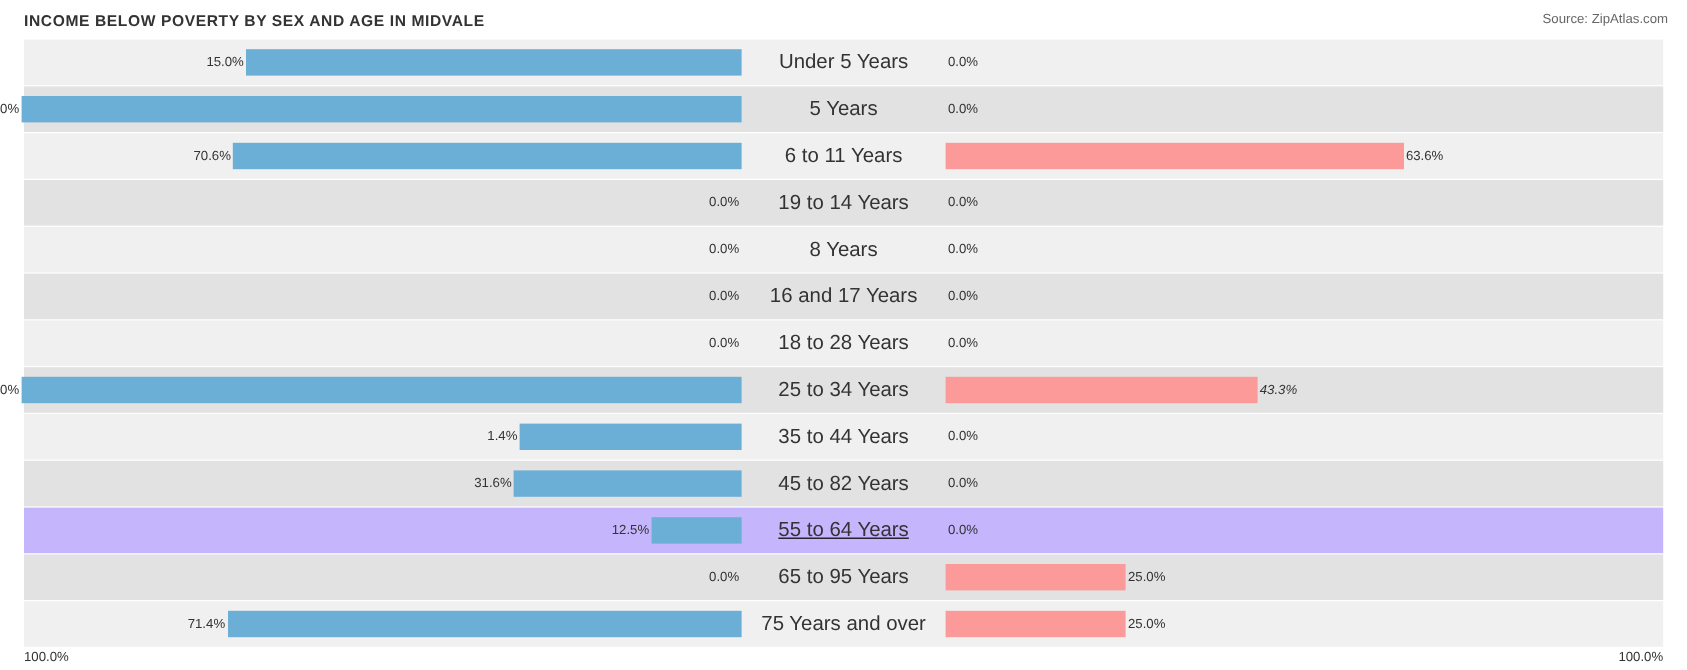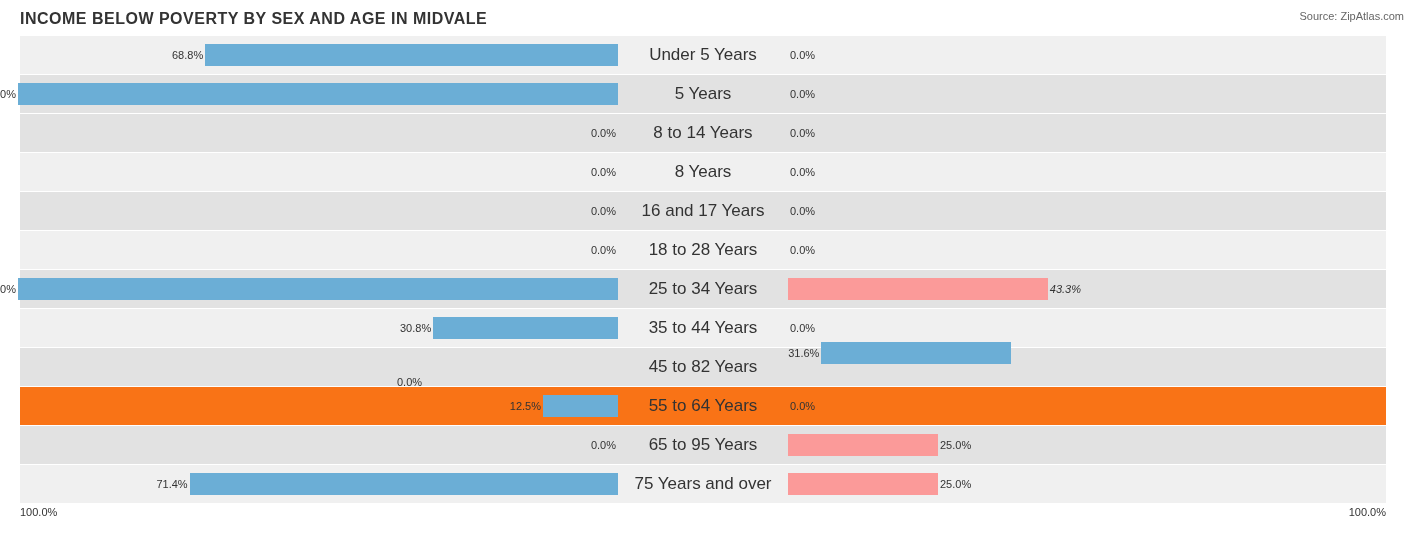--- a/index.html
+++ b/index.html
@@ -10,31 +10,31 @@
       height: 558px;
       overflow: hidden;
     }
     .chart-container {
       width: 1406px;
       height: 558px;
       padding: 10px 20px 30px 20px;
       position: relative;
     }
     .chart-title {
-      font-size: 16px;
+      font-size: 13px;
       font-weight: bold;
       color: #333;
       margin-bottom: 8px;
       text-transform: uppercase;
       letter-spacing: 0.5px;
     }
     .source-text {
       position: absolute;
       top: 10px;
-      right: 2px;
+      right: 16px;
       font-size: 11px;
       color: #666;
     }
     .rows-area {
       width: 100%;
     }
     .bar-row {
       display: flex;
       align-items: center;
       height: 38px;
@@ -114,42 +114,53 @@
 </head>
 <body>
 
 <div class="chart-container">
   <div class="chart-title">INCOME BELOW POVERTY BY SEX AND AGE IN MIDVALE</div>
   <div class="source-text">Source: ZipAtlas.com</div>
   <div class="rows-area" id="rows-area">
       <div class="bar-row" style="background-color: rgb(240, 240, 240);">
         <div class="left-section">
           <div class="male-bar" style="width: 412.8px; right: 2px;"></div>
-          <span class="male-bar-label" style="right: 416.8px; top: 50%; transform: translateY(-50%);">68.8%</span>
+          <span class="male-bar-label" style="right: 416.8px; top: 50%; transform: translateY(-50%);">15.0%</span>
         </div>
         <div class="label-center">Under 5 Years</div>
         <div class="right-section">
           <span class="female-bar-label" style="left: 4px; top: 50%; transform: translateY(-50%);">0.0%</span>
         </div>
       </div>
       <div class="bar-row" style="background-color: rgb(226, 226, 226);">
         <div class="left-section">
           <div class="male-bar" style="width: 600px; right: 2px;"></div>
           <span class="male-bar-label" style="right: 604px; top: 50%; transform: translateY(-50%);">100.0%</span>
         </div>
         <div class="label-center">5 Years</div>
         <div class="right-section">
           <span class="female-bar-label" style="left: 4px; top: 50%; transform: translateY(-50%);">0.0%</span>
         </div>
       </div>
-      <div class="bar-row" style="background-color: rgb(226, 226, 226);">
-        <div class="left-section">
-          <span class="male-bar-label" style="right: 4px; top: 50%; transform: translateY(-50%);">0.0%</span>
-        </div>
-        <div class="label-center">8 to 14 Years</div>
+      <div class="bar-row" style="background-color: rgb(240, 240, 240);">
+        <div class="left-section">
+          <div class="male-bar" style="width: 423.6px; right: 2px;"></div>
+          <span class="male-bar-label" style="right: 427.6px; top: 50%; transform: translateY(-50%);">70.6%</span>
+        </div>
+        <div class="label-center">6 to 11 Years</div>
+        <div class="right-section">
+          <div class="female-bar" style="width: 381.6px; left: 2px;"></div>
+          <span class="female-bar-label" style="left: 385.6px; top: 50%; transform: translateY(-50%);">63.6%</span>
+        </div>
+      </div>
+      <div class="bar-row" style="background-color: rgb(226, 226, 226);">
+        <div class="left-section">
+          <span class="male-bar-label" style="right: 4px; top: 50%; transform: translateY(-50%);">0.0%</span>
+        </div>
+        <div class="label-center">19 to 14 Years</div>
         <div class="right-section">
           <span class="female-bar-label" style="left: 4px; top: 50%; transform: translateY(-50%);">0.0%</span>
         </div>
       </div>
       <div class="bar-row" style="background-color: rgb(240, 240, 240);">
         <div class="left-section">
           <span class="male-bar-label" style="right: 4px; top: 50%; transform: translateY(-50%);">0.0%</span>
         </div>
         <div class="label-center">8 Years</div>
         <div class="right-section">
@@ -181,38 +192,38 @@
         </div>
         <div class="label-center">25 to 34 Years</div>
         <div class="right-section">
           <div class="female-bar" style="width: 259.8px; left: 2px;"></div>
           <span class="female-bar-label" style="left: 263.8px; top: 50%; transform: translateY(-50%); font-style: italic;">43.3%</span>
         </div>
       </div>
       <div class="bar-row" style="background-color: rgb(240, 240, 240);">
         <div class="left-section">
           <div class="male-bar" style="width: 184.8px; right: 2px;"></div>
-          <span class="male-bar-label" style="right: 188.8px; top: 50%; transform: translateY(-50%);">30.8%</span>
+          <span class="male-bar-label" style="right: 188.8px; top: 50%; transform: translateY(-50%);">1.4%</span>
         </div>
         <div class="label-center">35 to 44 Years</div>
         <div class="right-section">
           <span class="female-bar-label" style="left: 4px; top: 50%; transform: translateY(-50%);">0.0%</span>
         </div>
       </div>
-      <div class="bar-row" style="background-color: rgb(226, 226, 226); flex-direction: column;">
+      <div class="bar-row" style="background-color: rgb(226, 226, 226);">
         <div class="left-section">
           <div class="male-bar" style="width: 189.6px; right: 2px;"></div>
           <span class="male-bar-label" style="right: 193.6px; top: 50%; transform: translateY(-50%);">31.6%</span>
         </div>
         <div class="label-center">45 to 82 Years</div>
         <div class="right-section">
           <span class="female-bar-label" style="left: 4px; top: 50%; transform: translateY(-50%);">0.0%</span>
         </div>
       </div>
-      <div class="bar-row" style="background-color: #f97316;">
+      <div class="bar-row" style="background-color: #c4b5fd; text-decoration: underline;">
         <div class="left-section">
           <div class="male-bar" style="width: 75px; right: 2px;"></div>
           <span class="male-bar-label" style="right: 79px; top: 50%; transform: translateY(-50%);">12.5%</span>
         </div>
         <div class="label-center">55 to 64 Years</div>
         <div class="right-section">
           <span class="female-bar-label" style="left: 4px; top: 50%; transform: translateY(-50%);">0.0%</span>
         </div>
       </div>
       <div class="bar-row" style="background-color: rgb(226, 226, 226);">

